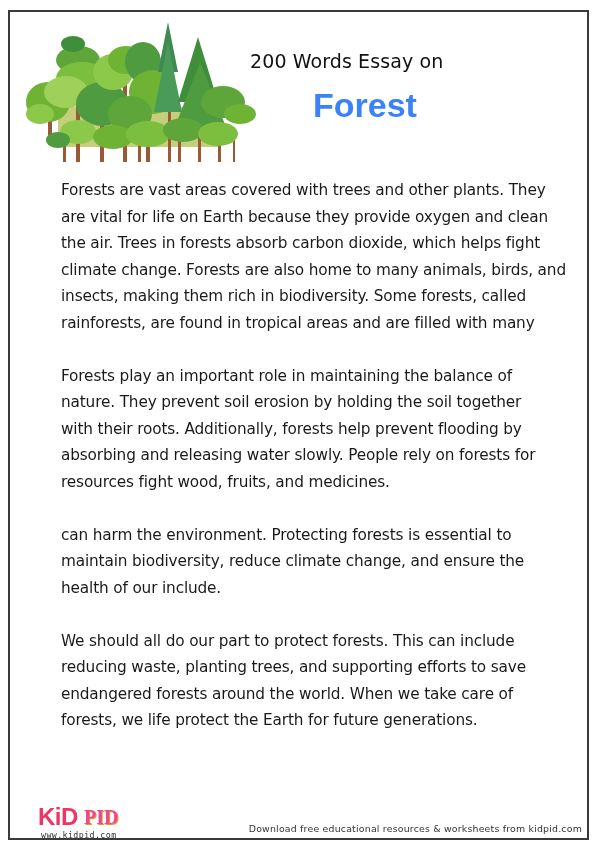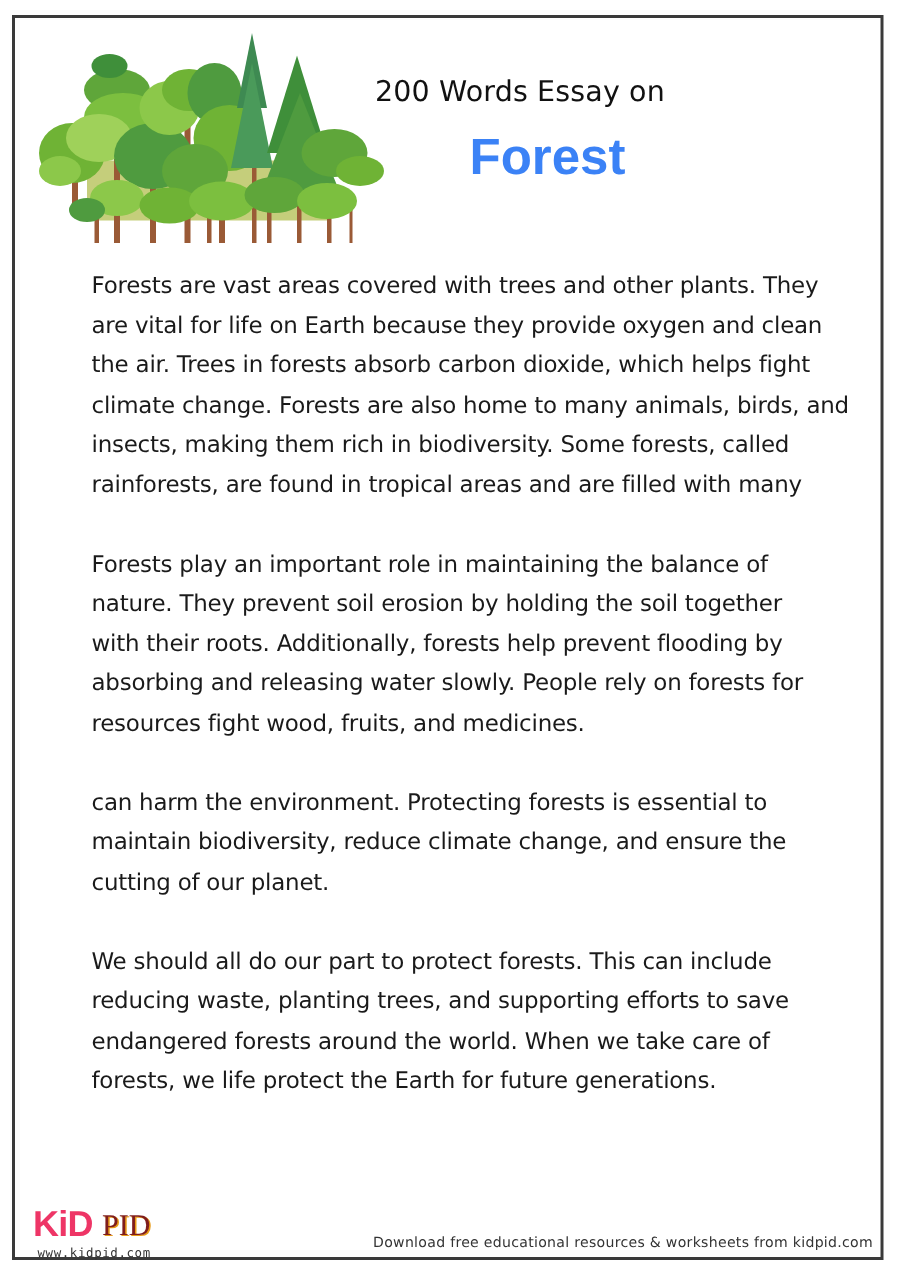--- a/index.html
+++ b/index.html
@@ -17,28 +17,28 @@
     position: absolute; left: 250px; width: 230px; top: 86px; text-align: center;
     font-family: "Liberation Sans", sans-serif; font-weight: bold; font-size: 34px; color: #3b82f6;
   }
   .body {
     position: absolute; left: 31px; top: 177px; width: 552px;
     font-family: "DejaVu Sans", sans-serif; font-size: 15.3px; line-height: 26.5px; color: #1a1a1a;
     letter-spacing: -0.15px;
   }
   .body p { margin: 0 0 26.5px 0; white-space: nowrap; }
   .body .ln { display: block; margin-left: 30px; }
-  .logo { position: absolute; left: 20px; top: 803px; width: 95px; height: 36px; text-align: right; }
+  .logo { position: absolute; left: 36px; top: 803px; width: 95px; height: 36px; text-align: right; }
   .logo .kid {
     position: absolute; left: 2px; top: 0; font-family: "Liberation Sans", sans-serif;
     font-weight: bold; font-size: 24px; color: #ee3566; letter-spacing: -0.5px;
   }
   .logo .pid {
     position: absolute; left: 48px; top: 3px; font-family: "Liberation Serif", serif;
-    font-weight: normal; font-size: 20px; color: #7f1d1d; letter-spacing: 0px;
+    font-weight: bold; font-size: 20px; color: #ec4899; letter-spacing: 0px;
     text-shadow: 1px 1px 0 #e79a17;
   }
   .logo .url {
     position: absolute; left: 5px; top: 27px; font-family: "DejaVu Sans Mono", monospace;
     font-size: 8.3px; color: #333; letter-spacing: 0.4px;
   }
   .footer-note {
     position: absolute; right: 18px; top: 823px; font-family: "DejaVu Sans", sans-serif;
     font-size: 9.4px; color: #333; letter-spacing: 0.2px;
   }
@@ -110,21 +110,21 @@
   <p>
     <span class="ln">Forests play an important role in maintaining the balance of</span>
     <span class="ln">nature. They prevent soil erosion by holding the soil together</span>
     <span class="ln">with their roots. Additionally, forests help prevent flooding by</span>
     <span class="ln">absorbing and releasing water slowly. People rely on forests for</span>
     <span class="ln">resources fight wood, fruits, and medicines.</span>
   </p>
   <p>
     <span class="ln">can harm the environment. Protecting forests is essential to</span>
     <span class="ln">maintain biodiversity, reduce climate change, and ensure the</span>
-    <span class="ln">cutting of our planet.</span>
+    <span class="ln">health of our include.</span>
   </p>
   <p>
     <span class="ln">We should all do our part to protect forests. This can include</span>
     <span class="ln">reducing waste, planting trees, and supporting efforts to save</span>
     <span class="ln">endangered forests around the world. When we take care of</span>
     <span class="ln">forests, we life protect the Earth for future generations.</span>
   </p>
 </div>
 
 <div class="logo">

